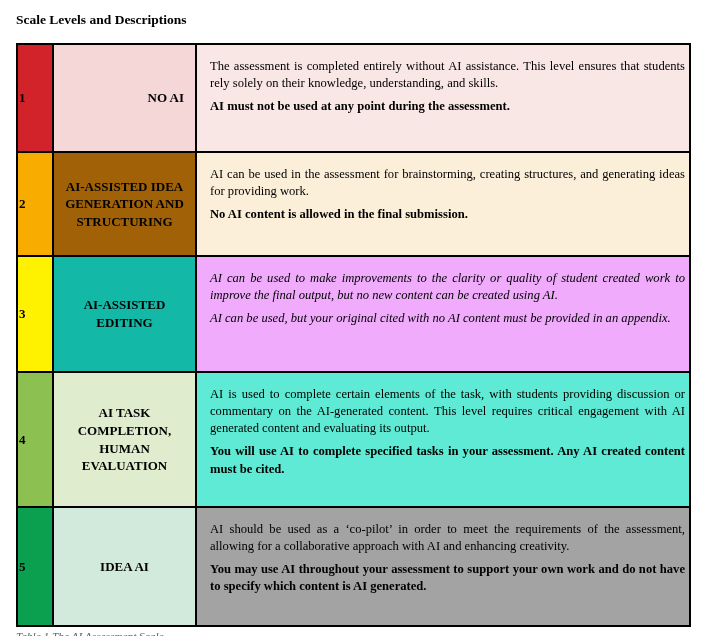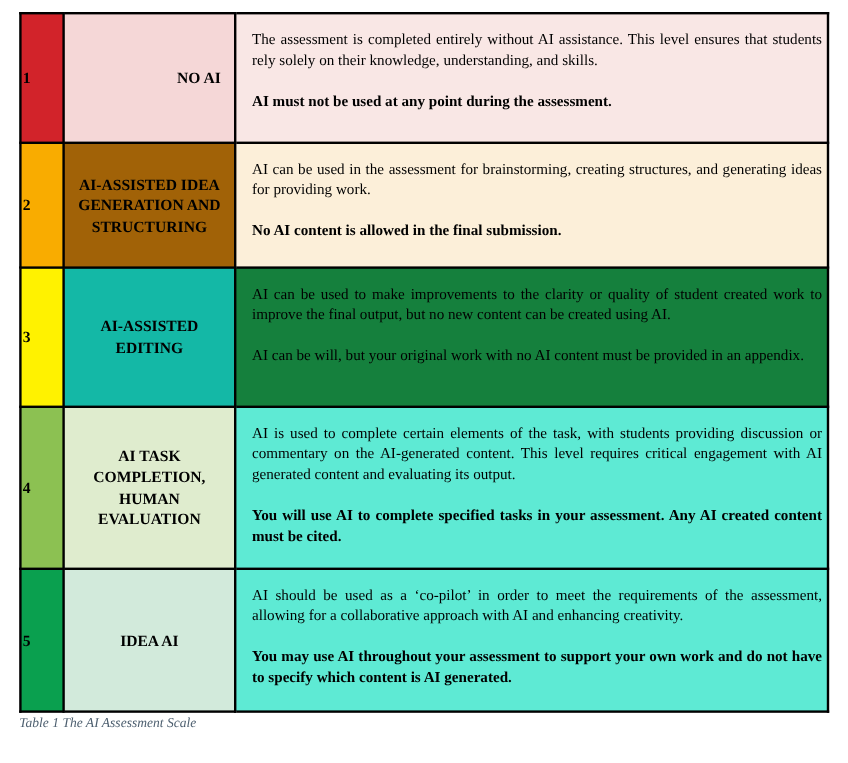--- a/index.html
+++ b/index.html
@@ -58,34 +58,35 @@
   td.desc-cell {
     vertical-align: top;
     padding: 13px 4px 10px 13px;
     font-size: 12.6px;
   }
   td.desc-cell p {
     margin: 0;
     text-align: justify;
     line-height: 1.36;
   }
-  td.desc-cell p + p { margin-top: 17px; }
+  td.desc-cell p + p { margin-top: 6px; }
   td.desc-cell p.bold { font-weight: bold; }
 
   .table-caption {
     font-style: italic;
     font-size: 11.3px;
     margin-top: 3px;
   }
 </style>
 </head>
 <body>
 
 <div class="page">
 
+  <div class="doc-title">Scale Levels and Descriptions</div>
 
   <table class="scale-table">
     <colgroup>
       <col class="c-num">
         <col class="c-label">
         <col class="c-desc">
     </colgroup>
     <tbody>
       <tr class="r0">
         <td class="num-cell" style="background-color: rgb(210, 35, 42);"><span>1</span></td>
@@ -99,37 +100,37 @@
         <td class="num-cell" style="background-color: rgb(249, 172, 0);"><span>2</span></td>
         <td class="label-cell" style="background-color: #a16207;"><span>AI-ASSISTED IDEA GENERATION AND STRUCTURING</span></td>
         <td class="desc-cell" style="background-color: rgb(252, 239, 217);">
           <p>AI can be used in the assessment for brainstorming, creating structures, and generating ideas for providing work.</p>
           <p class="bold">No AI content is allowed in the final submission.</p>
         </td>
       </tr>
       <tr class="r2">
         <td class="num-cell" style="background-color: rgb(255, 242, 0);"><span>3</span></td>
         <td class="label-cell" style="background-color: #14b8a6;"><span>AI-ASSISTED EDITING</span></td>
-        <td class="desc-cell" style="background-color: #15803d;">
+        <td class="desc-cell" style="background-color: #f0abfc; font-style: italic;">
           <p>AI can be used to make improvements to the clarity or quality of student created work to improve the final output, but no new content can be created using AI.</p>
-          <p>AI can be will, but your original work with no AI content must be provided in an appendix.</p>
+          <p>AI can be used, but your original cited with no AI content must be provided in an appendix.</p>
         </td>
       </tr>
       <tr class="r3">
         <td class="num-cell" style="background-color: rgb(140, 193, 82);"><span>4</span></td>
         <td class="label-cell" style="background-color: rgb(223, 236, 206); margin-top: 45px;"><span>AI TASK COMPLETION, HUMAN EVALUATION</span></td>
         <td class="desc-cell" style="background-color: #5eead4;">
           <p>AI is used to complete certain elements of the task, with students providing discussion or commentary on the AI-generated content. This level requires critical engagement with AI generated content and evaluating its output.</p>
           <p class="bold">You will use AI to complete specified tasks in your assessment. Any AI created content must be cited.</p>
         </td>
       </tr>
       <tr class="r4">
         <td class="num-cell" style="background-color: rgb(10, 160, 79);"><span>5</span></td>
         <td class="label-cell" style="background-color: rgb(210, 234, 219);"><span>IDEA AI</span></td>
-        <td class="desc-cell" style="background-color: #5eead4;">
+        <td class="desc-cell" style="background-color: #a3a3a3;">
           <p>AI should be used as a ‘co-pilot’ in order to meet the requirements of the assessment, allowing for a collaborative approach with AI and enhancing creativity.</p>
           <p class="bold">You may use AI throughout your assessment to support your own work and do not have to specify which content is AI generated.</p>
         </td>
       </tr>
     </tbody>
   </table>
 
   <div class="table-caption" style="color: rgb(77, 95, 111);">Table 1 The AI Assessment Scale</div>
 
 </div>

